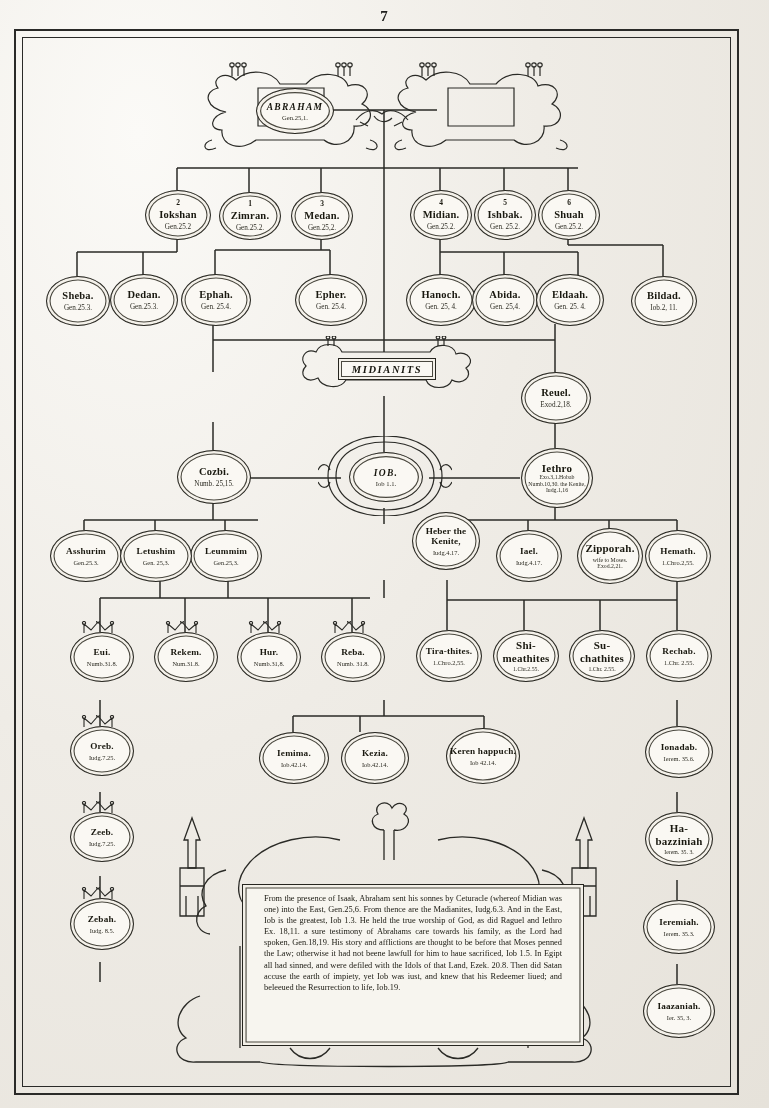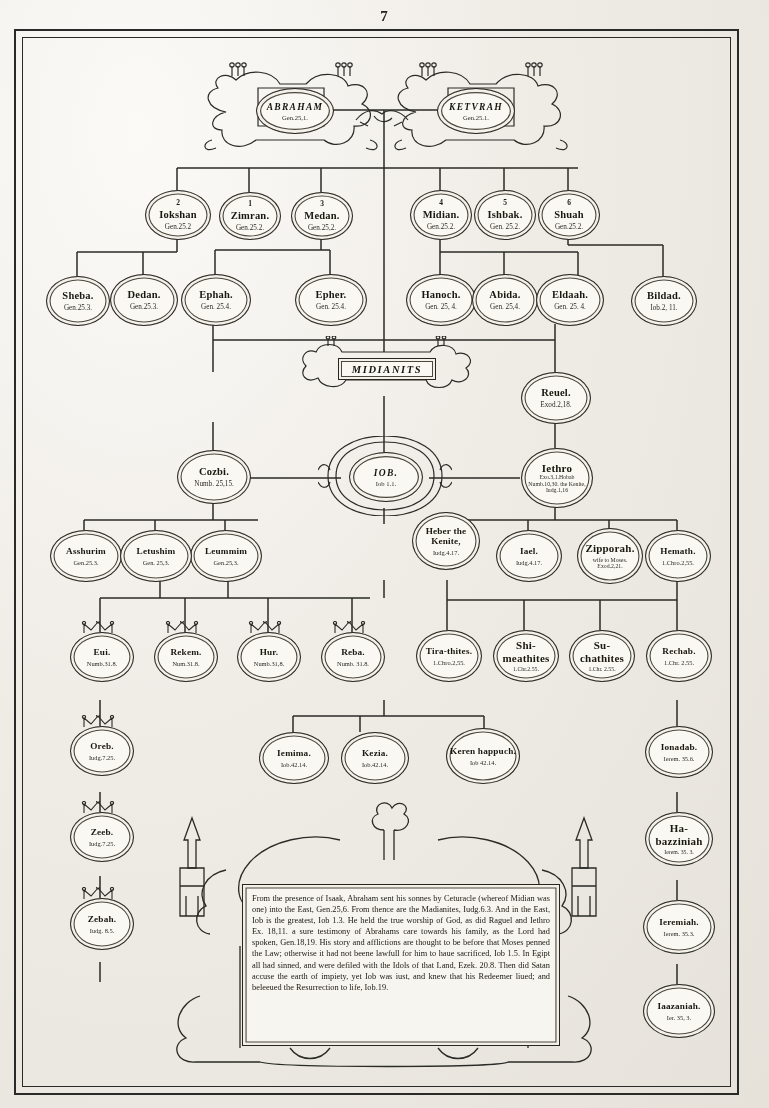--- a/index.html
+++ b/index.html
@@ -147,21 +147,21 @@
     font-weight: bold;
     letter-spacing: 1.6px;
     color: #17160e;
   }
   
   #panel {
     position: absolute;
     border: 1.6px solid #26251f;
     background: #f7f5ef;
     box-shadow: inset 0 0 0 2.5px #f3f0e8, inset 0 0 0 3.6px #4a483f;
-    padding: 8px 9px;
+    padding: 8px 21px;
   }
   #panel p {
     margin: 0;
     font-size: 8.35px;
     line-height: 1.33;
     text-align: justify;
     color: #191810;
     font-family: "Liberation Serif", serif;
   }
 </style>
@@ -311,24 +311,20 @@
       <path d="M4 20 C12 10,22 8,30 14 C36 8,48 10,56 20"></path>
       <path d="M22 16 C26 22,34 24,40 18"></path>
       <path d="M8 22 L16 26 M50 22 L42 26"></path>
     </g>
   </svg>
 
   <div class="cartouche" style="left:256px;top:88px;width:76px;height:44px">
     <div class="nm">ABRAHAM</div>
     <div class="rf">Gen.25,1.</div>
   </div>
-  <div class="cartouche" style="left:437px;top:88px;width:76px;height:44px">
-    <div class="nm">KETVRAH</div>
-    <div class="rf">Gen.25.1.</div>
-  </div>
 
   <div class="node" style="left:145px;top:190px;width:64px;height:48px">
     <div class="num">2</div>
     <div class="nm">Iokshan</div>
     <div class="rf">Gen.25.2</div>
   </div>
   <div class="node" style="left:219px;top:192px;width:60px;height:46px">
     <div class="num">1</div>
     <div class="nm">Zimran.</div>
     <div class="rf">Gen.25.2.</div>

